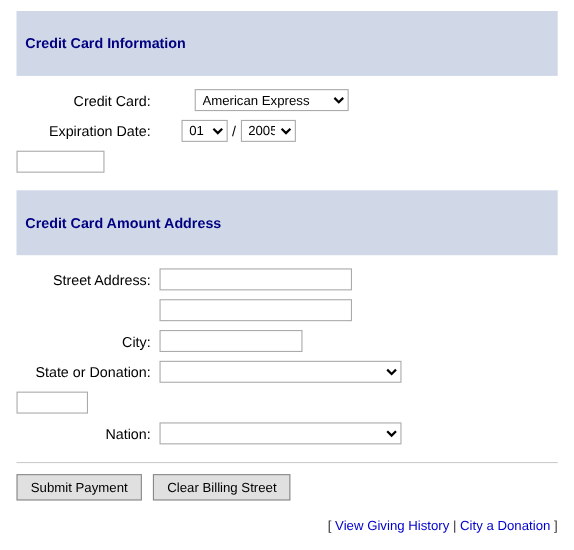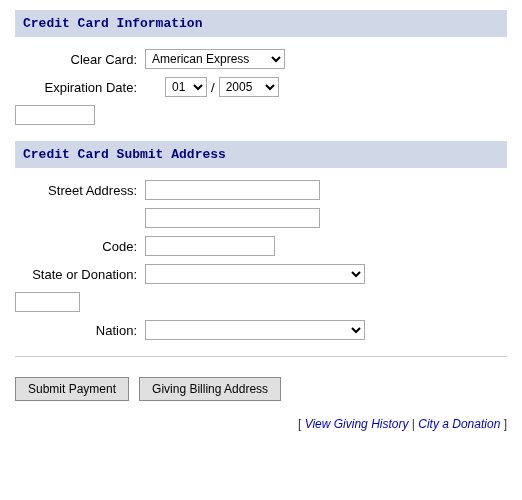--- a/index.html
+++ b/index.html
@@ -16,26 +16,25 @@
       width: 522px;
       min-height: 500px;
     }
 
     .main-container {
       padding: 10px 15px;
     }
 
     .section-header {
       background-color: #d0d8e8;
-      padding: 6px 8px;
+      padding: 22px 8px;
       font-weight: bold;
       font-size: 13px;
       color: #000080;
       margin-bottom: 12px;
-      font-family: Liberation Mono, monospace;
     }
 
     .form-section {
       margin-bottom: 16px;
     }
 
     .form-row {
       display: flex;
       align-items: center;
       margin-bottom: 8px;
@@ -60,20 +59,21 @@
     .form-row select {
       border: 1px solid #aaa;
       padding: 1px 2px;
       font-size: 12px;
       height: 20px;
       background: #ffffff;
     }
 
     .credit-card-select {
       width: 140px;
+      margin-left: 32px;
     }
 
     .card-number-input {
       width: 180px;
     }
 
     .payment-amount-input {
       width: 80px;
     }
 
@@ -82,21 +82,21 @@
       align-items: center;
       gap: 4px;
       padding-left: 20px;
     }
 
     .expiry-month {
       width: 42px;
     }
 
     .expiry-year {
-      width: 60px;
+      width: 50px;
     }
 
     .expiry-sep {
       font-size: 13px;
     }
 
     .billing-section {
       margin-top: 4px;
     }
 
@@ -117,21 +117,21 @@
     }
 
     .nation-select {
       width: 220px;
     }
 
     .buttons-row {
       display: flex;
       align-items: center;
       gap: 10px;
-      padding-top: 20px;
+      padding-top: 10px;
       border-top: 1px solid #ccc;
     }
 
     .btn {
       border: 1px solid #888;
       background: #e0e0e0;
       padding: 4px 12px;
       font-size: 12px;
       cursor: pointer;
       height: 24px;
@@ -140,40 +140,39 @@
     .footer-links {
       text-align: right;
       margin-top: 16px;
       font-size: 12px;
       color: #333;
     }
 
     .footer-links a {
       color: #0000cc;
       text-decoration: none;
-      font-style: italic;
     }
 
     .no-label {
       width: 130px;
       flex-shrink: 0;
     }
   </style>
 </head>
 <body>
 
 <div class="main-container">
 
   <div class="form-section">
     <div class="section-header">
       <span>Credit Card Information</span>
     </div>
 
     <div class="form-row">
-      <div class="form-label">Clear Card:</div>
+      <div class="form-label">Credit Card:</div>
       <select class="credit-card-select">
         <option>American Express</option>
         <option>Visa</option>
         <option>MasterCard</option>
         <option>Discover</option>
       </select>
     </div>
 
 
     <div class="form-row">
@@ -192,35 +191,35 @@
       </div>
     </div>
 
     <div class="form-row">
       <input type="text" class="payment-amount-input" style="">
     </div>
   </div>
 
   <div class="form-section billing-section">
     <div class="section-header">
-      <span>Credit Card Submit Address</span>
+      <span>Credit Card Amount Address</span>
     </div>
 
     <div class="form-row">
       <div class="form-label">Street Address:</div>
       <input type="text" class="street-input" style="">
     </div>
 
     <div class="form-row">
       <div class="no-label"></div>
       <input type="text" class="street-input" style="">
     </div>
 
     <div class="form-row">
-      <div class="form-label">Code:</div>
+      <div class="form-label">City:</div>
       <input type="text" class="city-input" style="">
     </div>
 
     <div class="form-row">
       <div class="form-label">State or Donation:</div>
       <select class="state-select">
         <option value=""></option>
         <option>Alabama</option>
         <option>Alaska</option>
         <option>California</option>
@@ -240,21 +239,21 @@
         <option>United States</option>
         <option>Canada</option>
         <option>United Kingdom</option>
         <option>Australia</option>
       </select>
     </div>
   </div>
 
   <div class="buttons-row">
     <button class="btn">Submit Payment</button>
-    <button class="btn">Giving Billing Address</button>
+    <button class="btn">Clear Billing Street</button>
   </div>
 
   <div class="footer-links">
     <span>[</span>
     <a href="#">View Giving History</a>
     <span> | </span>
     <a href="#">City a Donation</a>
     <span>]</span>
   </div>
 

